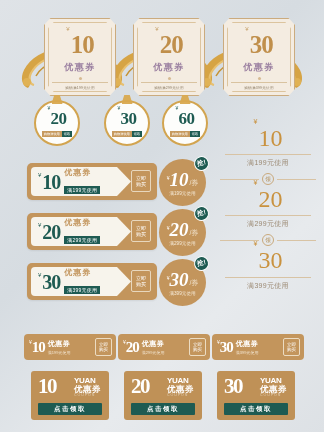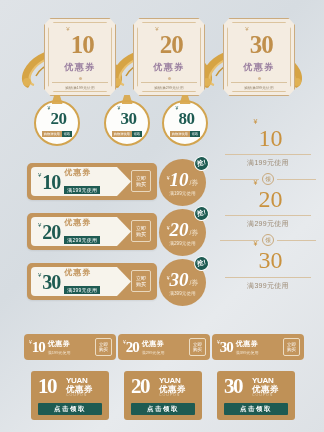--- a/index.html
+++ b/index.html
@@ -103,21 +103,21 @@
   .sb .use{ font-size:4px;color:#f3e6d2;margin-top:1px;}
   .sb .btn{ position:absolute;right:4px;top:4px;width:17px;height:18px;border:1px solid #ecdcc2;
       border-radius:2px;color:#fff;font-size:4.5px;display:flex;flex-direction:column;
       align-items:center;justify-content:center;line-height:1.2;}
 
   
   .bc{ position:absolute; width:78px;height:49px;background:#bf9157;border-radius:3px;
        padding:6px 6px 0 7px; }
   .bc .top{ display:flex; align-items:flex-start; }
   .bc .num{ font-size:21px;font-weight:bold;color:#fff;font-family:"Liberation Serif",serif;line-height:.9;letter-spacing:-1.5px;}
-  .bc .r{ margin-left:10px; }
+  .bc .r{ margin-left:18px; }
   .bc .yuan{ font-size:8px;font-weight:bold;color:#fff;letter-spacing:-.3px;line-height:1;}
   .bc .cn{ font-size:8.5px;font-weight:bold;color:#fff;letter-spacing:.5px;line-height:1.1;}
   .bc .cp{ font-size:3.6px;color:#e3cfb2;letter-spacing:.9px;line-height:1;}
   .bc .btn{ position:absolute;left:7px;bottom:5px;width:64px;height:12px;background:#1e5b52;
       color:#fff;font-size:6.5px;font-weight:bold;letter-spacing:1.5px;
       display:flex;align-items:center;justify-content:center;border-radius:1px;}
 </style>
 </head>
 <body>
 
@@ -211,21 +211,21 @@
       <span class="y">¥</span><span class="n">30</span>
     </div>
     <div class="tag">
       <span class="tagA">购物满使用</span>
       <span class="tagB">领取</span>
     </div>
   </div>
   <div class="circ" style="left:162px;top:100px;">
     <div class="knot"></div>
     <div>
-      <span class="y">¥</span><span class="n">80</span>
+      <span class="y">¥</span><span class="n">60</span>
     </div>
     <div class="tag">
       <span class="tagA">购物满使用</span>
       <span class="tagB">领取</span>
     </div>
   </div>
 
   <div class="rlist" style="top:126px;">
     <div class="ritem">
       <div>

